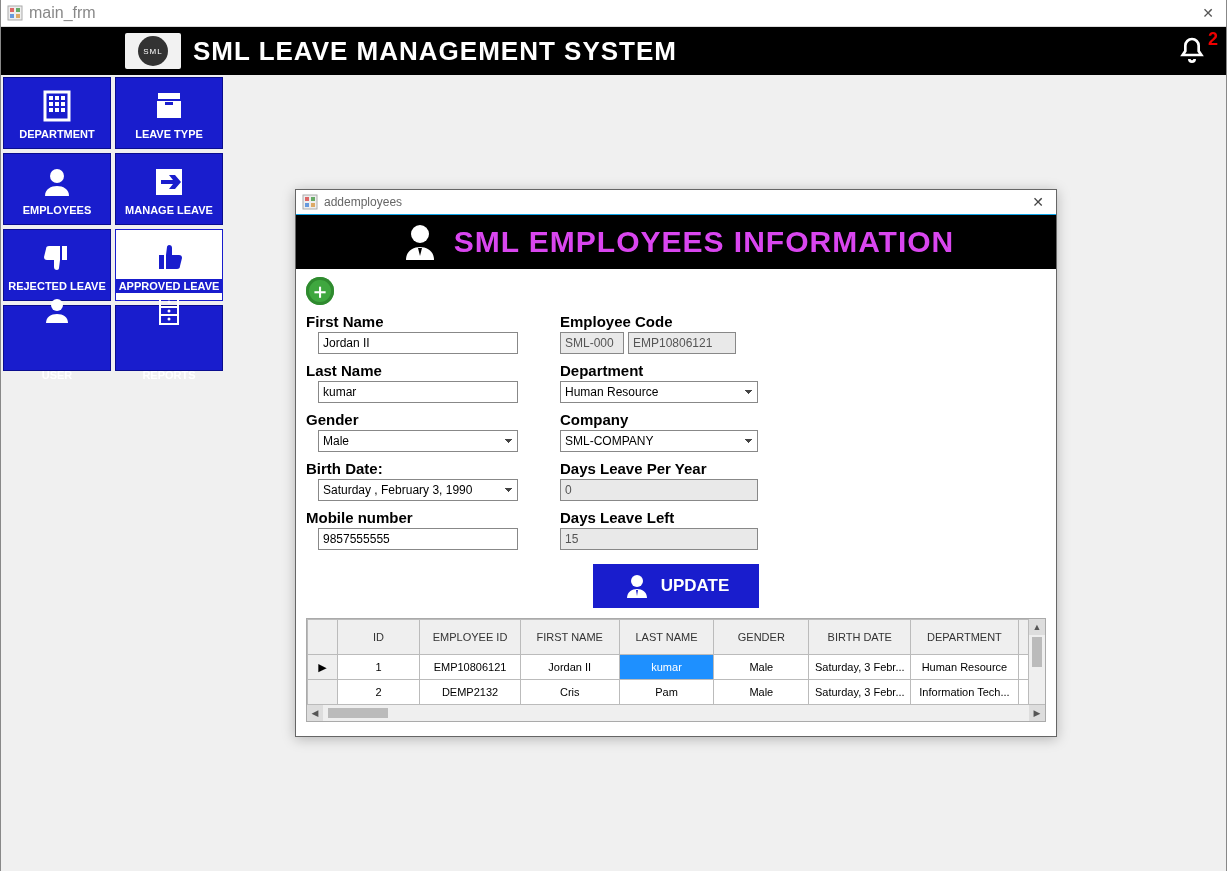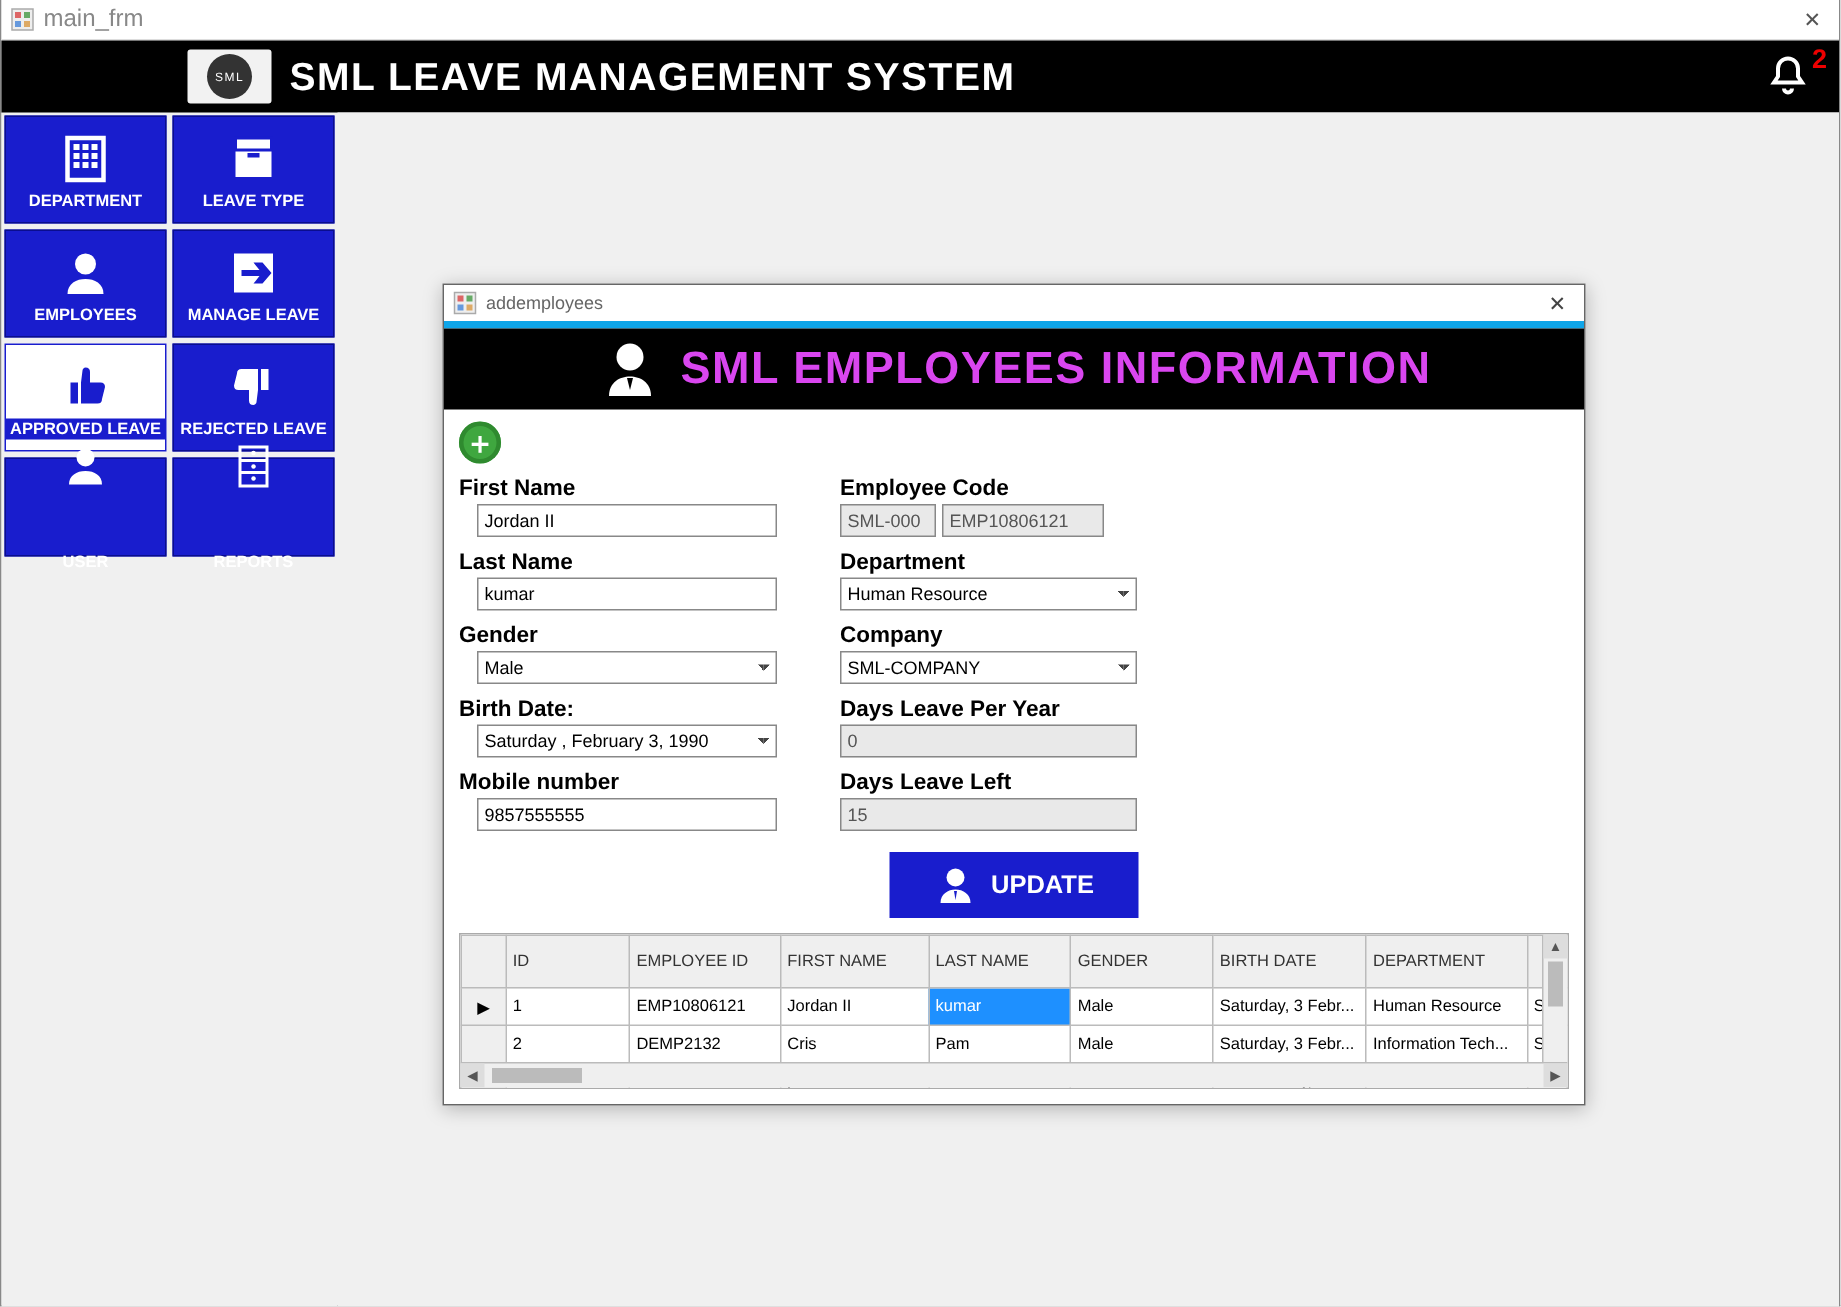--- a/index.html
+++ b/index.html
@@ -94,21 +94,21 @@
   .content { flex:1; position:relative; background:#f0f0f0; }
   .modal {
     position:absolute; left:70px; top:114px;
     width:760px; height:546px;
     background:#fff;
     border:1px solid #666;
     box-shadow:0 2px 12px rgba(0,0,0,0.25);
   }
   .modal-titlebar {
     height:24px; background:#fff; display:flex; align-items:center;
-    padding:0 6px; border-bottom:5px solid #0ea5e9;
+    padding:0 6px; border-bottom:1px solid #0ea5e9;
   }
   .modal-title { color:#666; font-size:12px; }
   .modal-close { margin-left:auto; font-size:14px; color:#444; padding:0 6px; cursor:pointer;}
   .modal-banner {
     height:54px; background:#000; display:flex; align-items:center; justify-content:center; gap:12px;
   }
   .modal-banner .mtitle {
     color:#d946ef; font-weight:900; font-size:30px; letter-spacing:1px; font-family:Arial,sans-serif;
   }
   .modal-body { padding:8px 10px 0 10px; }
@@ -152,21 +152,21 @@
     background:#191dcd; color:#fff; font-weight:900; font-size:17px;
     width:166px; height:44px; display:flex; align-items:center; justify-content:center; gap:10px;
     cursor:pointer;
   }
   .grid-wrap {
     margin-top:10px; border:1px solid #aaa; height:102px;
     overflow:hidden; position:relative;
   }
   table.grid { border-collapse:collapse; width:100%; font-size:11px; background:#efefef;}
   table.grid th, table.grid td {
-    border:1px solid #bbb; padding:3px 4px; text-align:left; white-space:nowrap;
+    border:1px solid #bbb; padding:3px 4px; text-align:center; white-space:nowrap;
     background:#fff;
   }
   table.grid th { background:#efefef; font-weight:normal; color:#333; height:28px; }
   table.grid td { height:18px; }
   table.grid .rowhdr { width:24px; background:#efefef; text-align:center;}
   .cell-selected { background:#1e90ff !important; color:#fff; }
   .vscroll {
     position:absolute; right:0; top:0; width:16px; height:calc(100% - 16px);
     background:#efefef; border-left:1px solid #bbb;
   }
@@ -252,35 +252,35 @@
         </div>
         <div class="side-btn">
           <span class="icn">
             <svg width="36" height="36">
                 <rect x="5" y="5" width="26" height="26" fill="#fff"></rect>
                 <path d="M10 16h12l-4-5h6l6 7-6 7h-6l4-5H10z" fill="#191dcd"></path>
               </svg>
           </span>
           <span class="lbl">MANAGE LEAVE</span>
         </div>
+        <div class="side-btn">
+          <span class="icn">
+            <svg width="36" height="36">
+                <path d="M28 20h-5V6h5zM21 6H10c-2 0-3 1-3 3l-2 8c0 2 1 3 3 3h7v7c0 2 1 3 3 3 1 0 2-1 2-2l1-8z" fill="#fff"></path>
+              </svg>
+          </span>
+          <span class="lbl">REJECTED LEAVE</span>
+        </div>
         <div class="side-btn approved">
           <span class="icn">
             <svg width="36" height="36">
                 <path d="M8 16h5v14H8zM15 30h11c2 0 3-1 3-3l2-8c0-2-1-3-3-3h-7V9c0-2-1-3-3-3-1 0-2 1-2 2l-1 8z" fill="#191dcd"></path>
               </svg>
           </span>
           <span class="lbl">APPROVED LEAVE</span>
-        </div>
-        <div class="side-btn">
-          <span class="icn">
-            <svg width="36" height="36">
-                <path d="M28 20h-5V6h5zM21 6H10c-2 0-3 1-3 3l-2 8c0 2 1 3 3 3h7v7c0 2 1 3 3 3 1 0 2-1 2-2l1-8z" fill="#fff"></path>
-              </svg>
-          </span>
-          <span class="lbl">REJECTED LEAVE</span>
         </div>
         <div class="side-btn small">
           <span class="icn">
             <svg width="32" height="32">
                 <circle cx="16" cy="10" r="6" fill="#fff"></circle>
                 <path d="M5 28c0-6 5-9 11-9s11 3 11 9z" fill="#fff"></path>
               </svg>
           </span>
           <span class="lbl">USER</span>
         </div>

